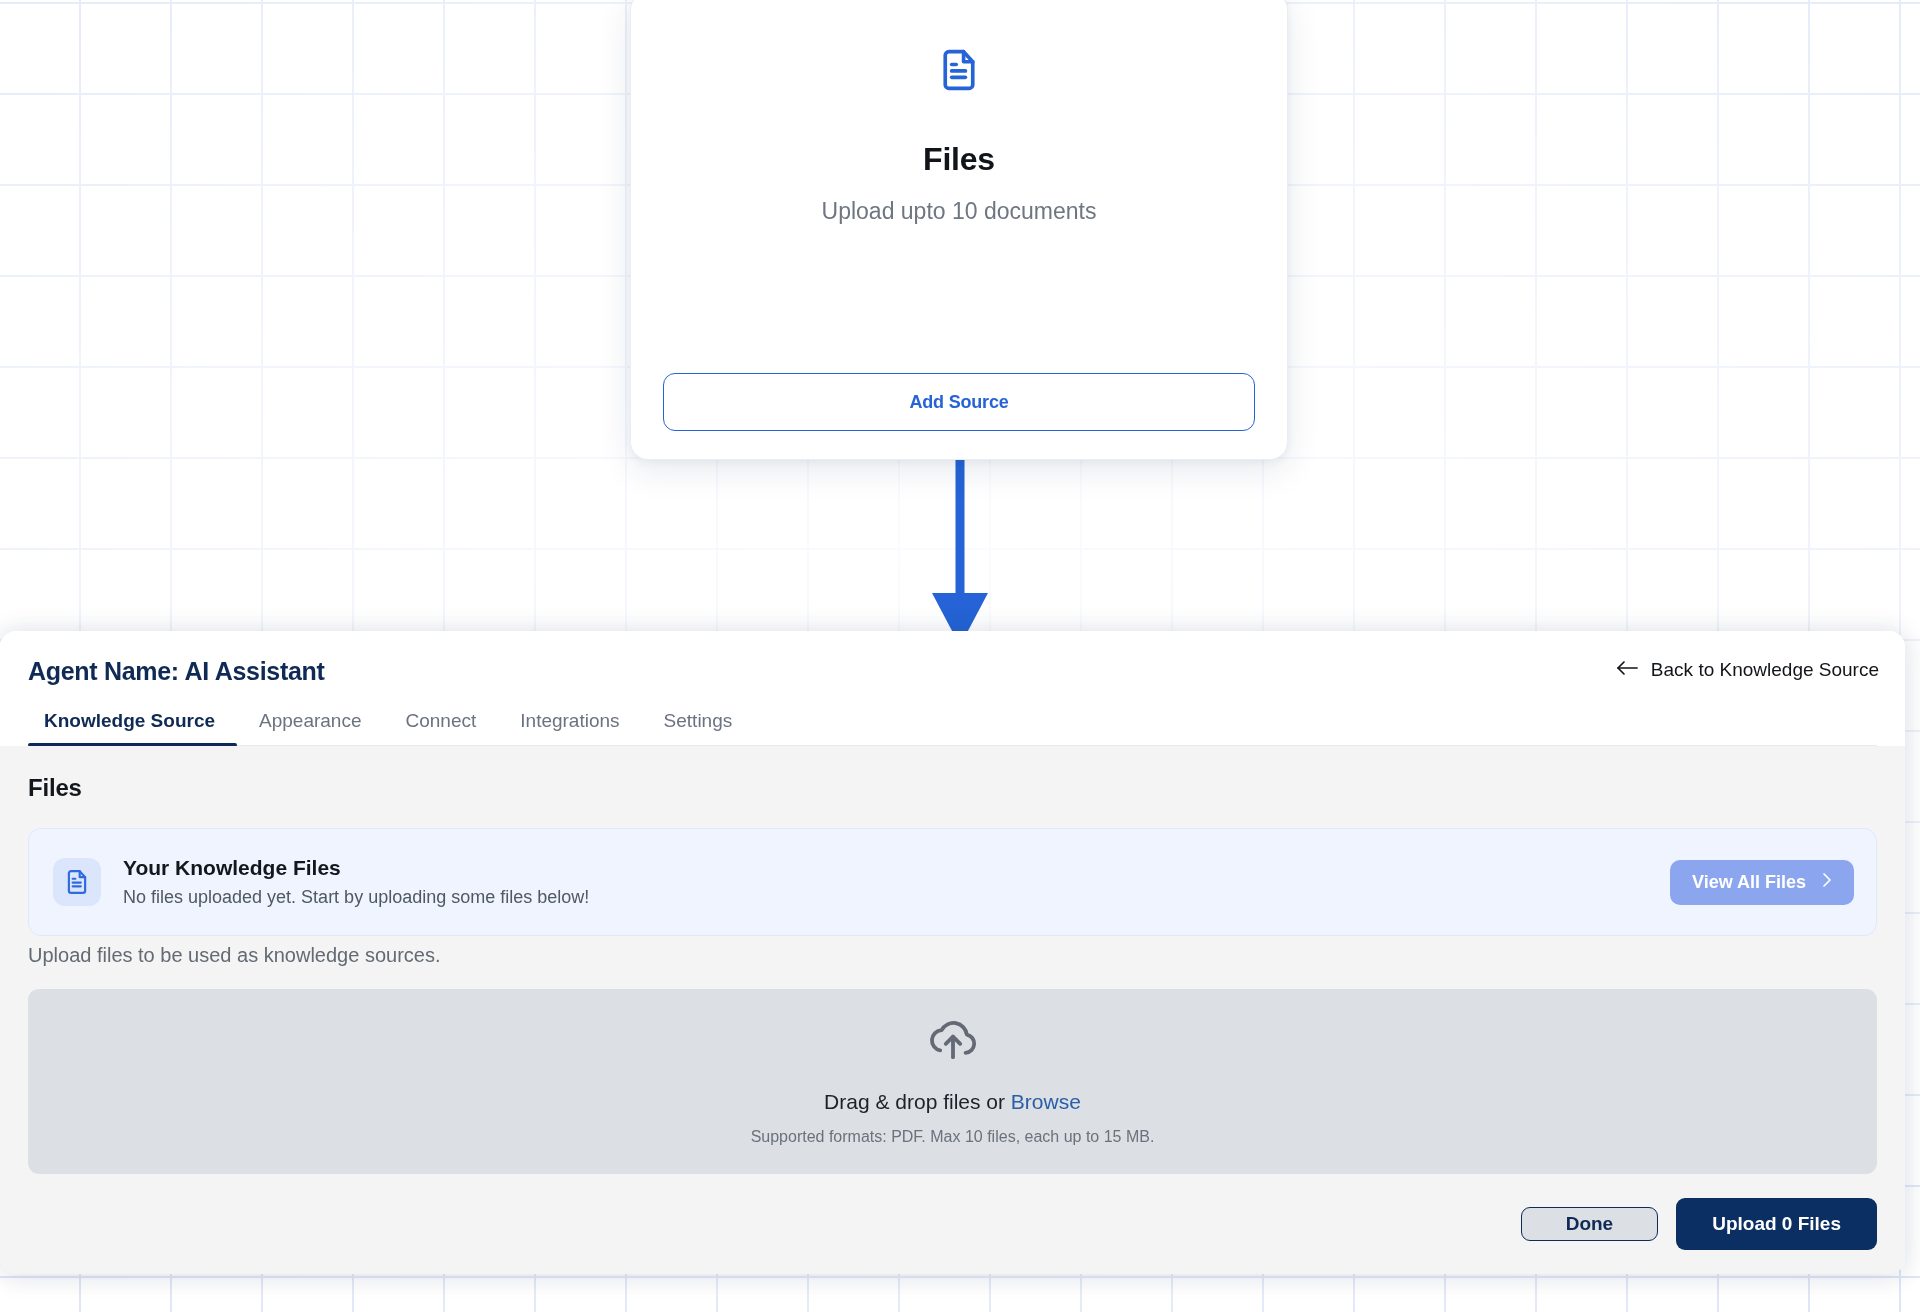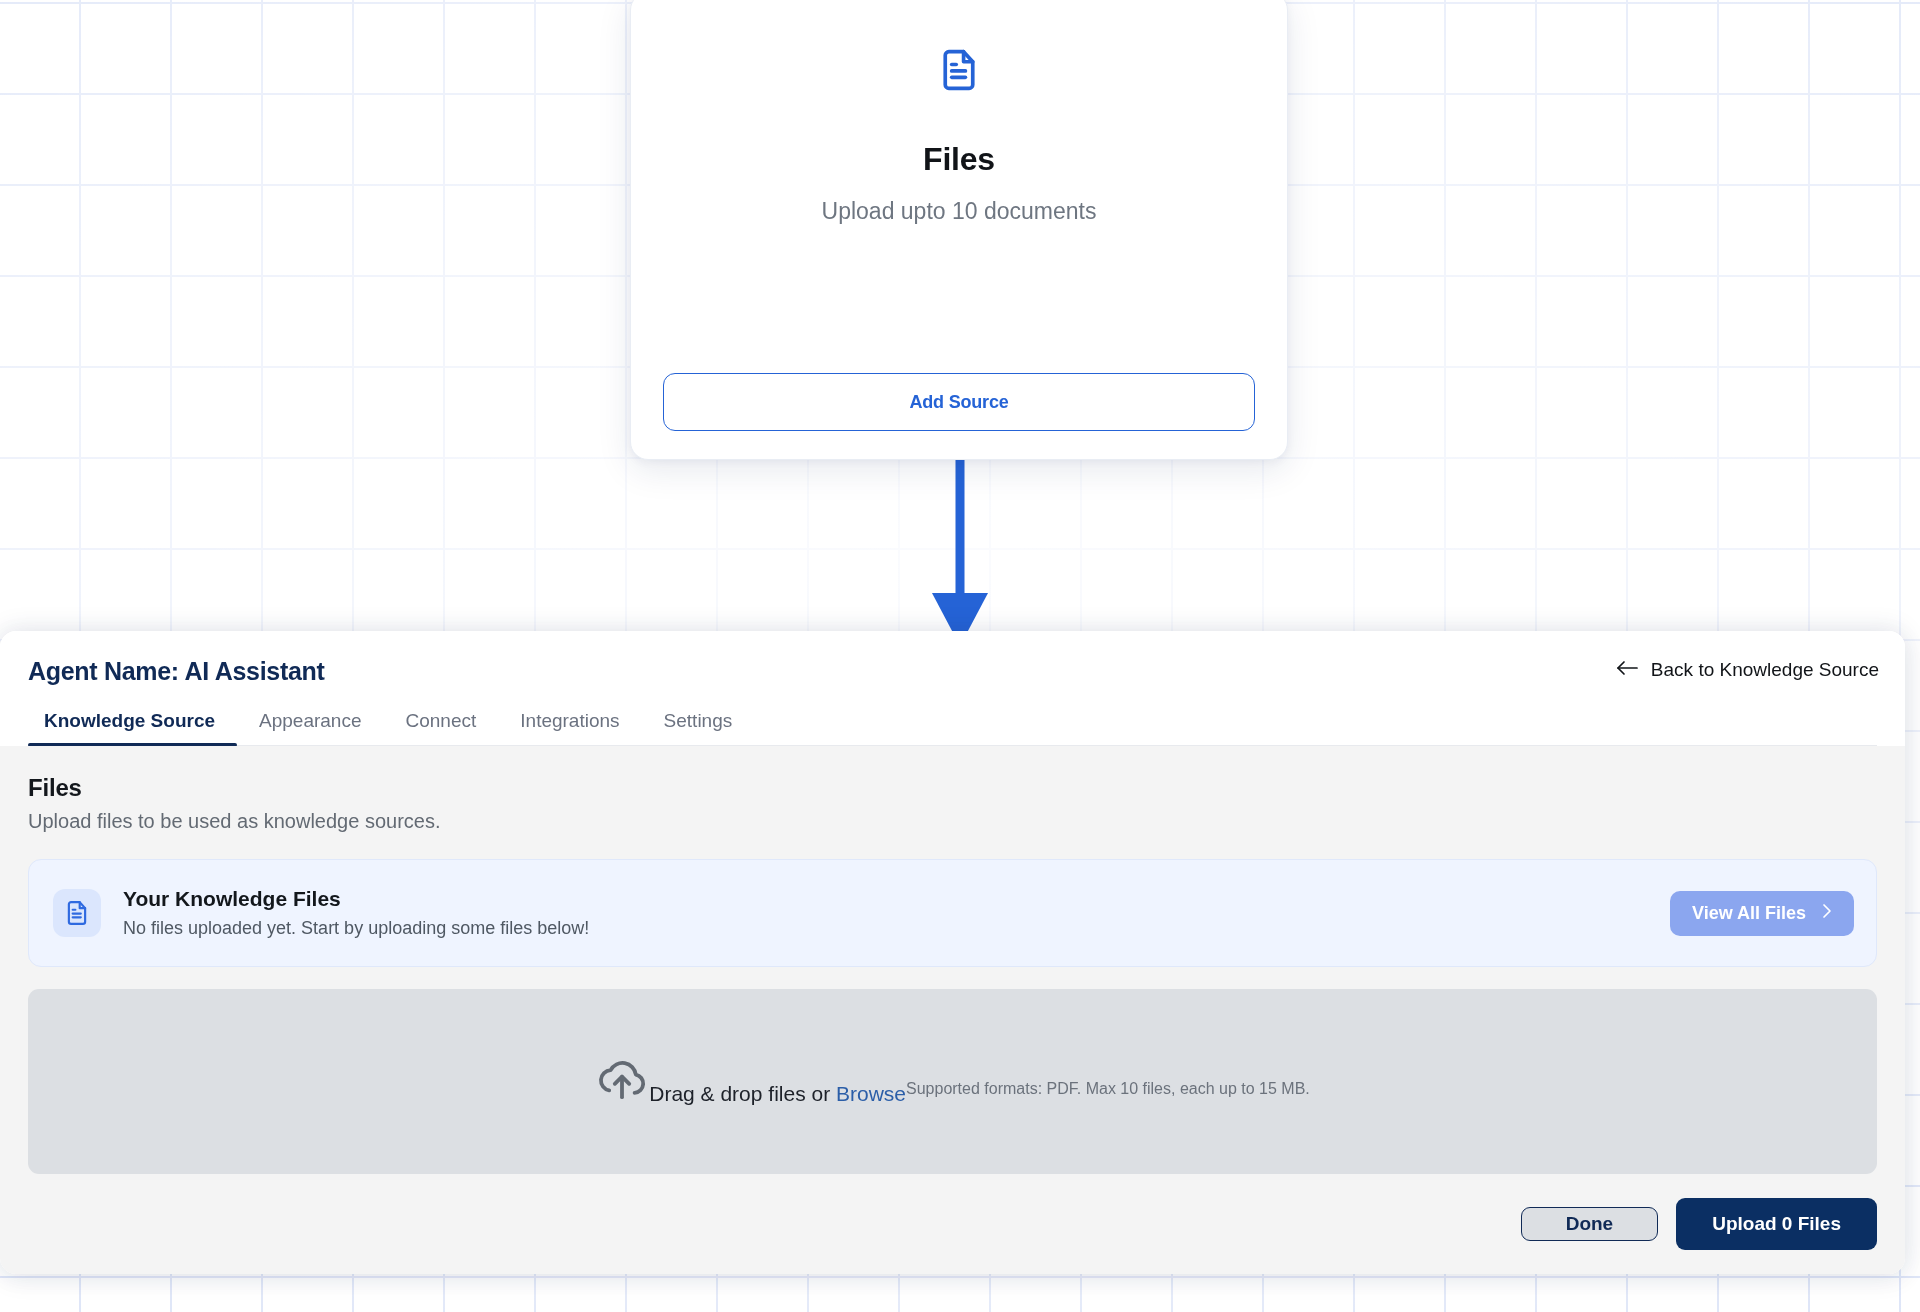--- a/index.html
+++ b/index.html
@@ -140,21 +140,21 @@
     display:flex; align-items:center; gap:16px;
     cursor:pointer;
   }
 
   
   #dropzone{
     margin-top:22px;
     background:#dcdfe3;
     border-radius:11px;
     height:185px;
-    display:flex; flex-direction:row; align-items:center; justify-content:center;
+    display:flex; flex-direction:column; align-items:center; justify-content:center;
     cursor:pointer;
   }
   #dz-main{ font-size:21px; color:#1d2129; margin-top:24px; }
   #dz-browse{ color:#2b5ea8; cursor:pointer; }
   #dz-sub{ font-size:16px; color:#6b727c; margin-top:14px; }
 
   
   #panel-footer{
     position:absolute; right:28px; bottom:24px;
     display:flex; align-items:center; gap:18px;
@@ -223,22 +223,20 @@
       <button class="tab active">Knowledge Source</button>
       <button class="tab">Appearance</button>
       <button class="tab">Connect</button>
       <button class="tab">Integrations</button>
       <button class="tab">Settings</button>
     </div>
   </div>
 
   <div id="panel-body">
     <div id="files-title">Files</div>
-    <div id="files-desc">Upload files to be used as knowledge sources.</div>
-
     <div id="kf-banner">
       <div id="kf-icon-box">
         <svg width="26" height="28" viewBox="0 0 24 24" fill="none" stroke="#2f6ae0" stroke-width="2" stroke-linecap="round" stroke-linejoin="round">
           <path d="M14.5 2H6.5a2 2 0 0 0-2 2v16a2 2 0 0 0 2 2h11a2 2 0 0 0 2-2V7.5z"></path>
           <path d="M14.5 2v5.5h5"></path>
           <line x1="8" y1="12.5" x2="15.5" y2="12.5"></line>
           <line x1="8" y1="16" x2="15.5" y2="16"></line>
           <line x1="8" y1="9" x2="10.5" y2="9"></line>
         </svg>
       </div>
@@ -249,20 +247,22 @@
       <button id="view-all-files">
         <span>View All Files</span>
         <span>
           <svg width="10" height="16" viewBox="0 0 10 16" fill="none" stroke="#ffffff" stroke-width="1.7" stroke-linecap="round" stroke-linejoin="round">
             <polyline points="2,2 8,8 2,14"></polyline>
           </svg>
         </span>
       </button>
     </div>
 
+    <div id="files-desc">Upload files to be used as knowledge sources.</div>
+
     <div id="dropzone">
       <span>
         <svg width="54" height="44" viewBox="0 0 26 22" fill="none" stroke="#636a73" stroke-width="1.9" stroke-linecap="round" stroke-linejoin="round">
           <path d="M6.6 16.2A5.1 5.1 0 0 1 7.3 6.1a6.7 6.7 0 0 1 12.6 2.2 4.6 4.6 0 0 1-.6 9.1"></path>
           <line x1="13" y1="19.6" x2="13" y2="9.4"></line>
           <polyline points="9.4,12.9 13,9.3 16.6,12.9"></polyline>
         </svg>
       </span>
       <div id="dz-main">
         <span>Drag &amp; drop files or </span><span id="dz-browse">Browse</span>

